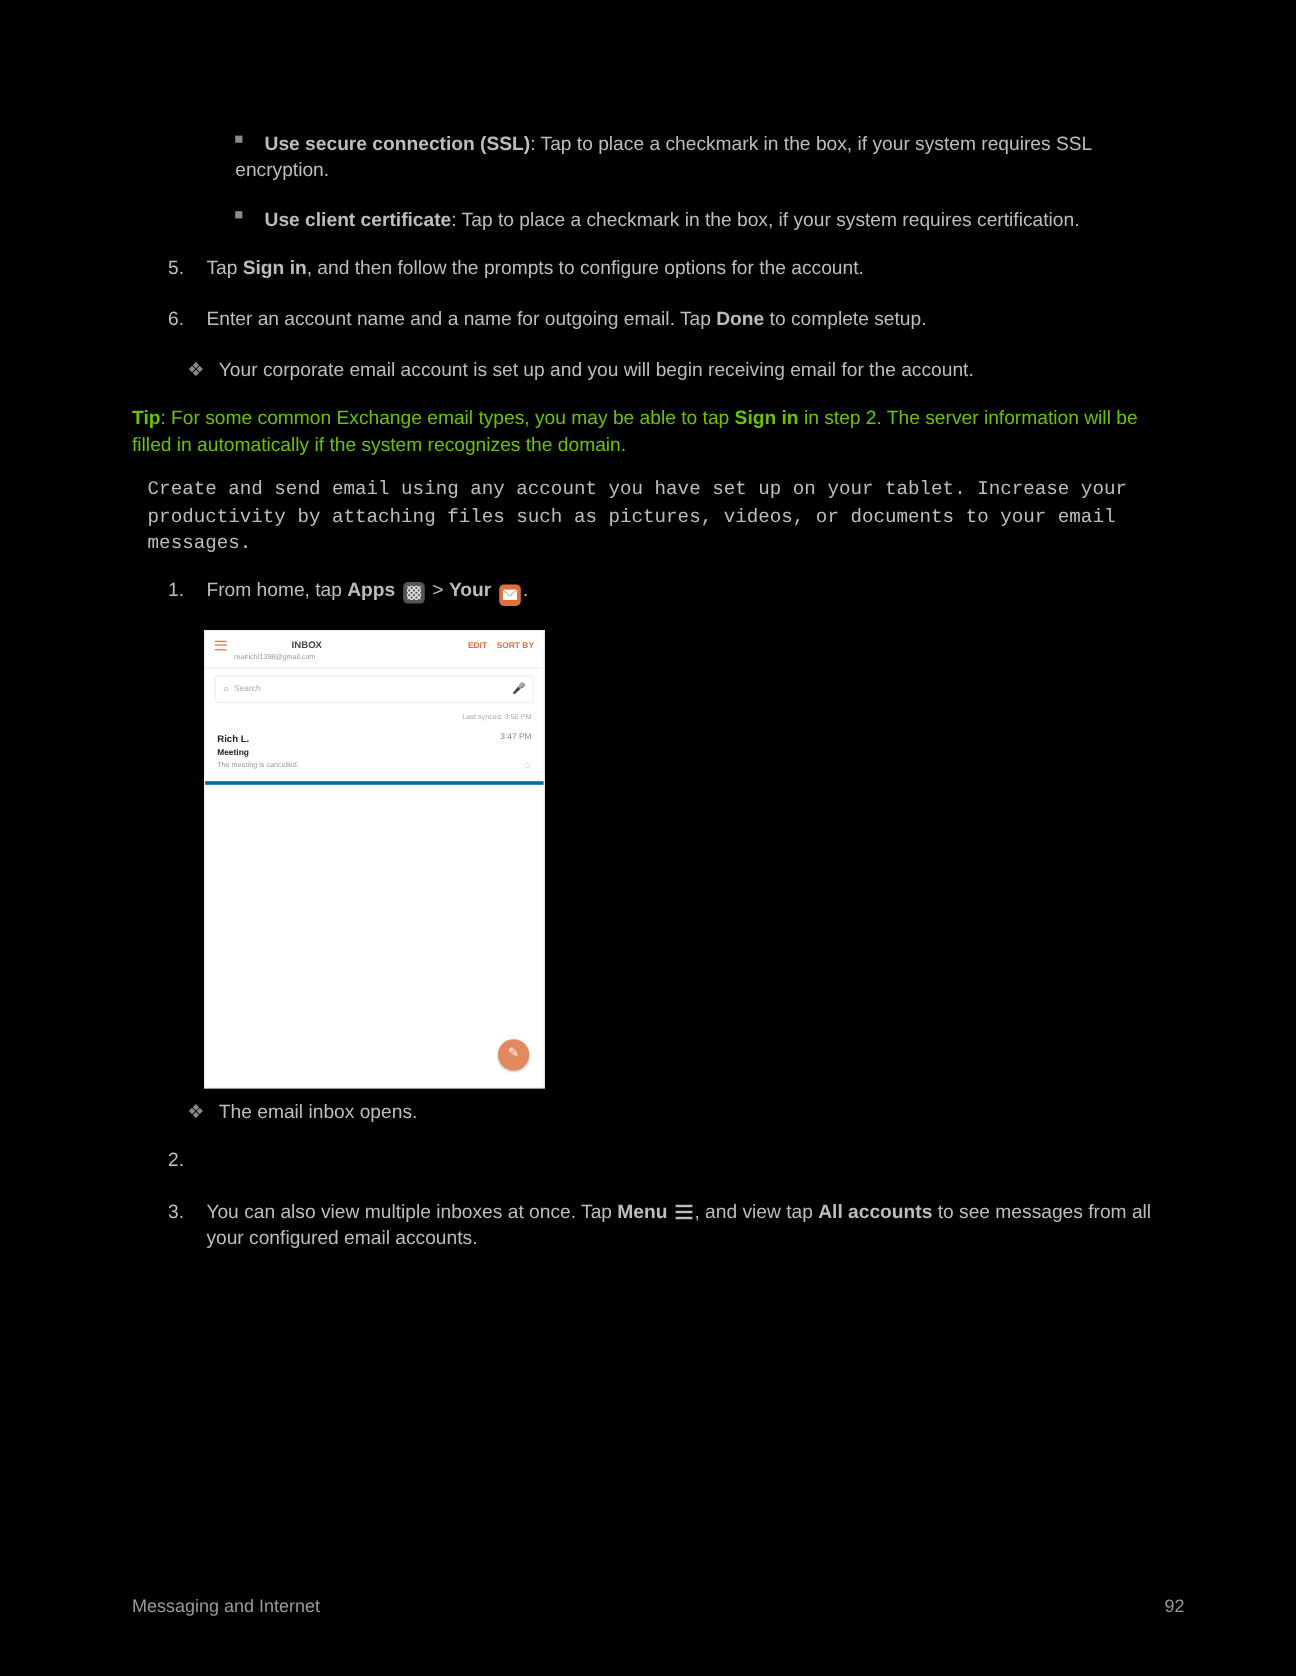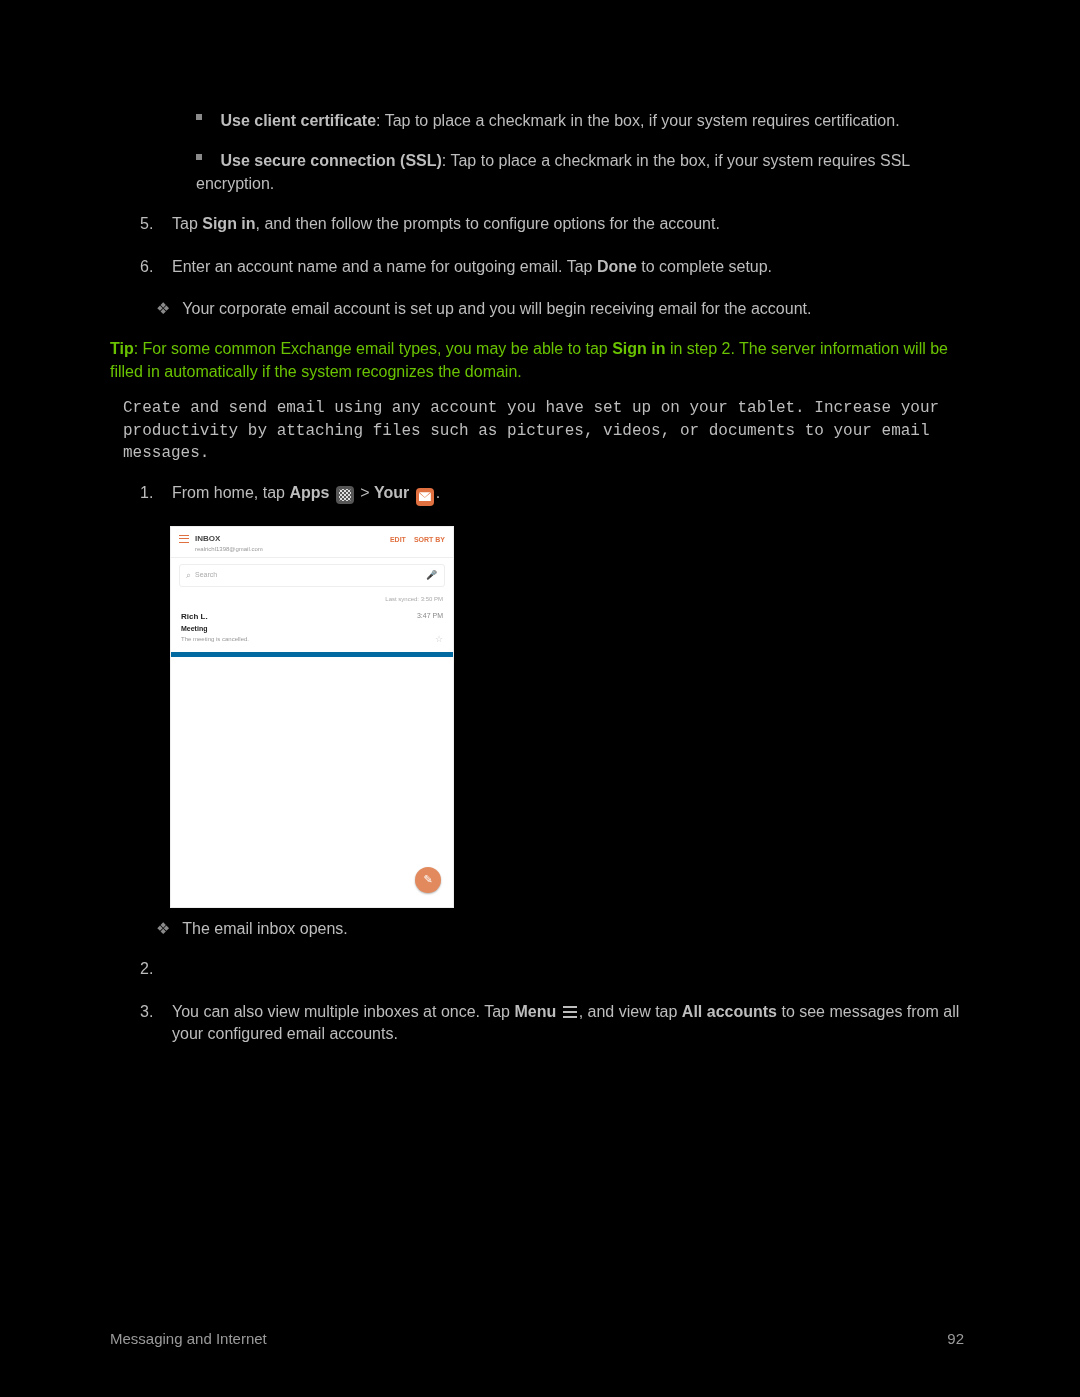--- a/index.html
+++ b/index.html
@@ -151,21 +151,21 @@
     position: relative;
     margin-top: 2px;
   }
   .mock-ham::before, .mock-ham::after {
     content: "";
     position: absolute; left: 0; right: 0;
     height: 1px; background: #e07040;
   }
   .mock-ham::before { top: 0; box-shadow: 0 3px 0 #e07040; }
   .mock-ham::after { bottom: 0; }
-  .mock-inbox { font-weight: bold; font-size: 8px; color: #444; }
+  .mock-inbox { font-weight: bold; font-size: 8px; color: #444; margin-left: 48px; }
   .mock-email { font-size: 6px; color: #999; margin-top: 1px; }
   .mock-actions { color: #e07040; font-size: 7px; font-weight: bold; display: flex; gap: 8px; margin-top: 2px;}
   .mock-search {
     margin: 6px 8px;
     padding: 4px 6px;
     border: 1px solid #eee;
     border-radius: 3px;
     display: flex;
     justify-content: space-between;
     align-items: center;
@@ -180,21 +180,21 @@
   }
   .mock-mic { color: #888; font-size: 9px; }
   .mock-sync {
     text-align: right;
     font-size: 6px;
     color: #aaa;
     padding: 2px 10px 4px 0;
   }
   .mock-item {
     padding: 4px 10px 6px 10px;
-    border-bottom: 5px solid #0369a1;
+    border-bottom: 3px solid #0369a1;
   }
   .mock-item-top {
     display: flex;
     justify-content: space-between;
   }
   .mock-sender { font-weight: bold; font-size: 8px; color: #222; }
   .mock-time { font-size: 7px; color: #888; }
   .mock-subj { font-size: 7px; color: #222; font-weight: bold; margin-top: 1px;}
   .mock-prev { font-size: 6px; color: #999; }
   .mock-item-bottom { display: flex; justify-content: space-between; align-items: center; }
@@ -210,44 +210,44 @@
     display: flex;
     align-items: center;
     justify-content: center;
     font-size: 11px;
     box-shadow: 0 1px 2px rgba(0,0,0,0.3);
   }
   .footer {
     position: absolute;
     bottom: 48px;
     left: 110px;
-    right: 116px;
+    right: 93px;
     display: flex;
     justify-content: space-between;
     color: #9a9a9a;
     font-size: 15px;
   }
 </style>
 </head>
 <body>
 
 <div class="page">
   <div class="content">
 
     <div class="sub-bullet">
       <span class="sq"></span>
       <span>
-        <strong>Use client certificate</strong><span>: Tap to place a checkmark in the box, if your system requires certification.</span>
+        <strong>Use secure connection (SSL)</strong><span>: Tap to place a checkmark in the box, if your system requires SSL encryption.</span>
       </span>
     </div>
 
     <div class="sub-bullet">
       <span class="sq"></span>
       <span>
-        <strong>Use secure connection (SSL)</strong><span>: Tap to place a checkmark in the box, if your system requires SSL encryption.</span>
+        <strong>Use client certificate</strong><span>: Tap to place a checkmark in the box, if your system requires certification.</span>
       </span>
     </div>
 
     <div class="num-item">
       <span class="num">5.</span>
       <span>
         <span>Tap </span><strong>Sign in</strong><span>, and then follow the prompts to configure options for the account.</span>
       </span>
     </div>
 

